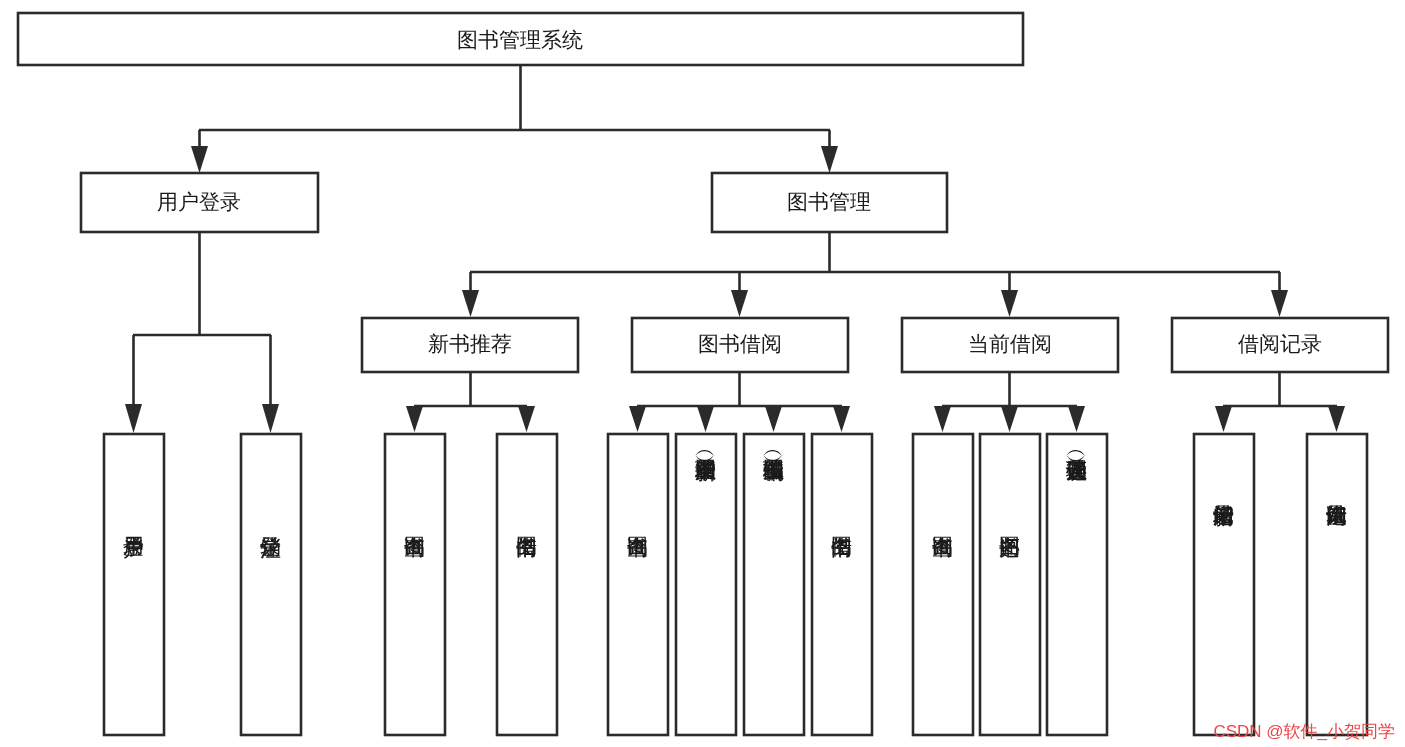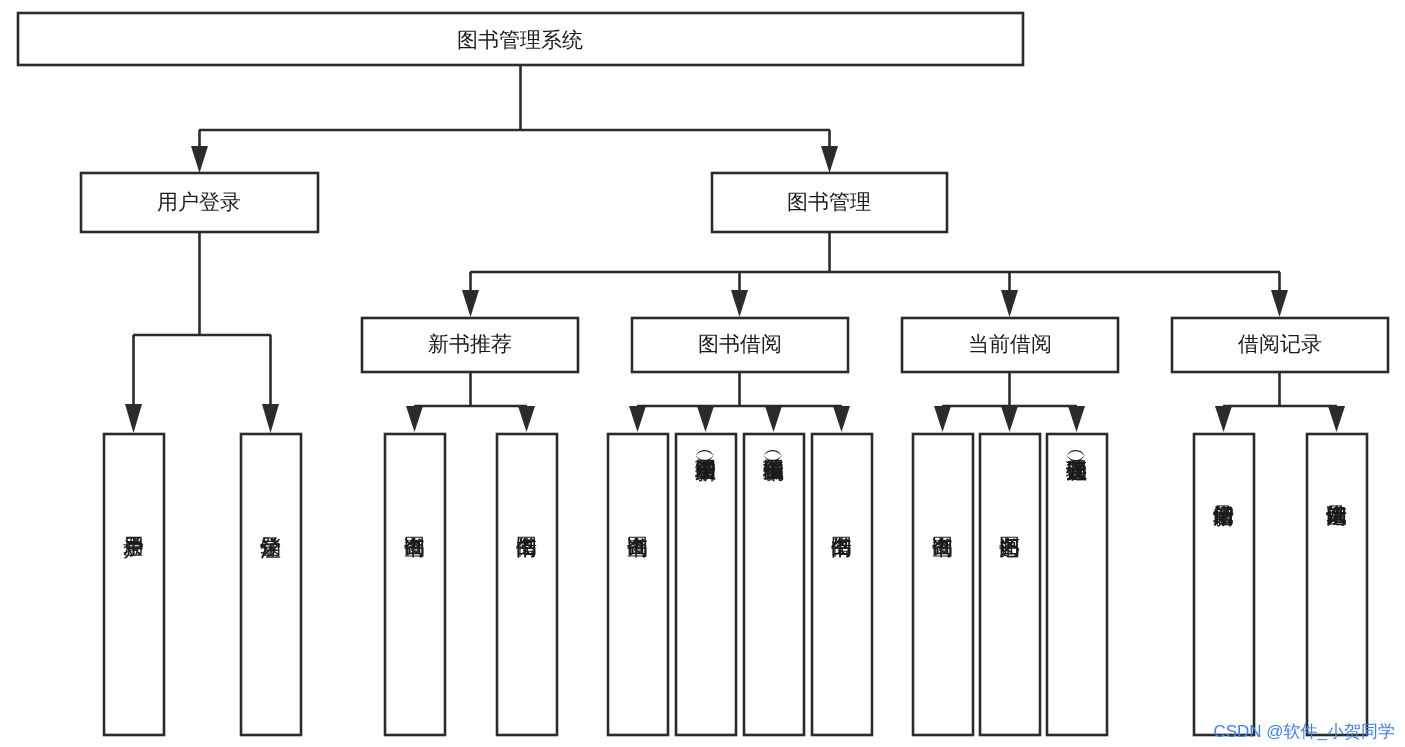--- a/index.html
+++ b/index.html
@@ -49,21 +49,21 @@
     text-orientation: upright;
     glyph-orientation-vertical: 0;
     text-anchor: middle;
   }
   .watermark {
     position: absolute;
     right: 10px;
     bottom: 4px;
     font-family: "Liberation Sans", "DejaVu Sans", sans-serif;
     font-size: 17px;
-    color: #3b82f6;
+    color: #ef4444;
     white-space: nowrap;
     pointer-events: none;
   }
 </style>
 </head>
 <body>
 
 <svg id="diagram" viewBox="0 0 1405 747" xmlns="http://www.w3.org/2000/svg">
 
   <g>

